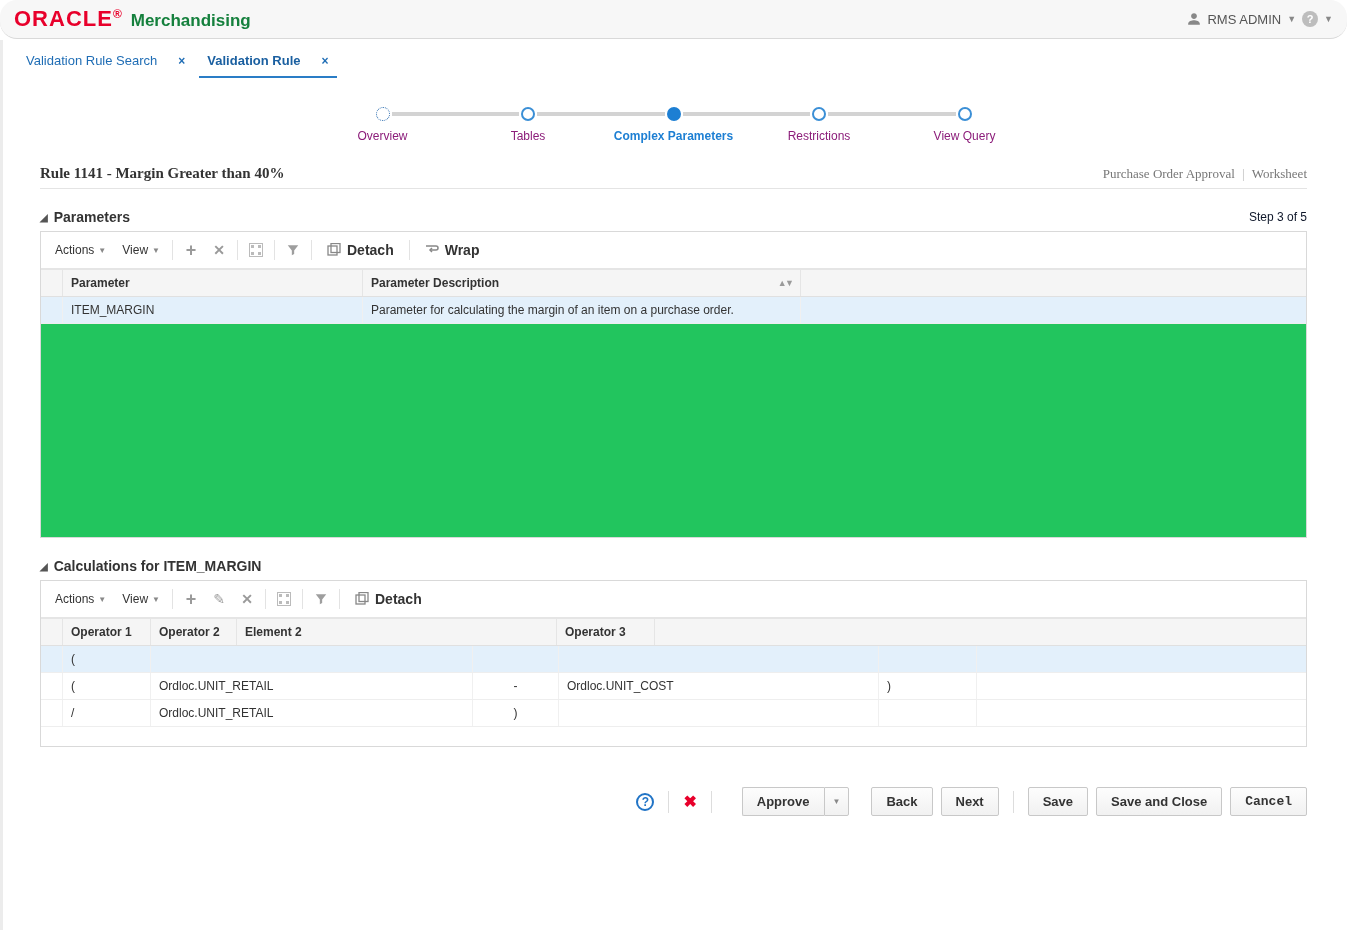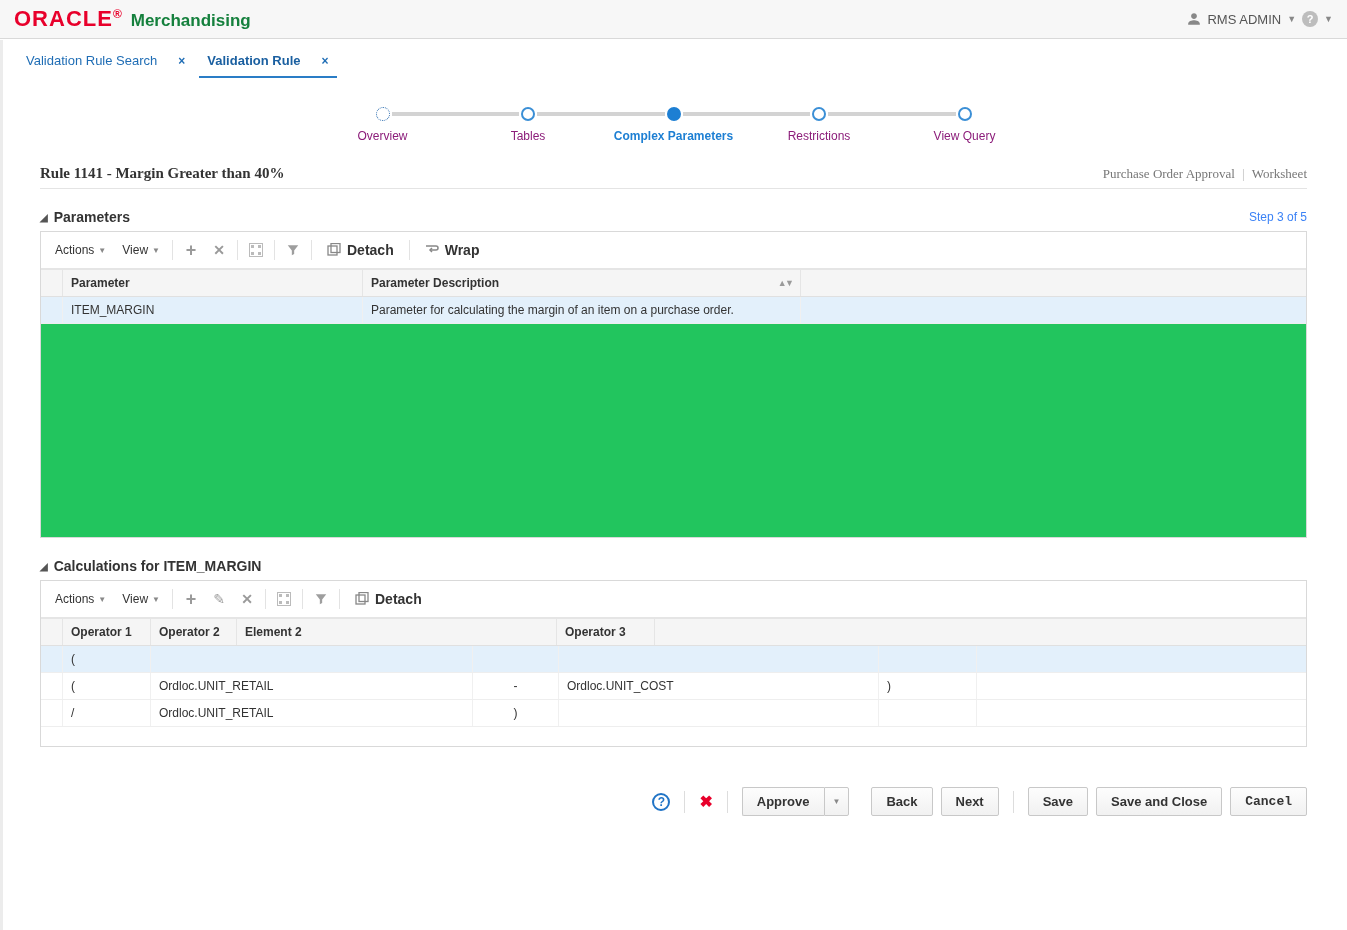--- a/index.html
+++ b/index.html
@@ -1,17 +1,17 @@
 <!DOCTYPE html>
 <html><head>
 <meta charset="utf-8">
 <style>
   * { box-sizing: border-box; }
   html, body { margin:0; padding:0; font-family: Arial, Helvetica, sans-serif; font-size:12px; color:#333; background:#fff;}
-  .topbar { display:flex; align-items:center; justify-content:space-between; padding:6px 14px; border-bottom:1px solid #d9d9d9; background:#f7f7f7;}
+  .topbar { display:flex; align-items:center; justify-content:space-between; padding:6px 14px; border-bottom:1px solid #d9d9d9; background:#f7f7f7;border-radius:17px;}
   .brand { display:flex; align-items:baseline; gap:8px;}
   .oracle-logo { color:#e8002b; font-weight:bold; font-size:22px; letter-spacing:1px; font-family: Arial, sans-serif;}
   .product-name { color:#15803d; font-size:17px; font-weight:700;}
   .user-area { display:flex; align-items:center; gap:6px; color:#555; font-size:13px;}
   .user-area .tri { font-size:9px; color:#888;}
   .help-circle { width:16px; height:16px; border-radius:50%; background:#bdbdbd; color:#fff; font-size:11px; display:inline-flex; align-items:center; justify-content:center; font-weight:bold;}
 
   .tabs-bar { display:flex; gap:18px; padding:10px 24px 0 24px; border-bottom:1px solid #fff;}
   .page-tab { display:flex; align-items:center; gap:21px; padding:4px 2px 10px 2px; color:#1f6db5; font-size:13px; position:relative;}
   .page-tab.active { font-weight:bold; color:#1a5fa0;}
@@ -31,21 +31,21 @@
 
   .rule-header { display:flex; justify-content:space-between; align-items:baseline; margin:16px 40px 2px 40px; border-bottom:1px solid #e4e4e4; padding-bottom:6px;font-family:Liberation Serif, serif;}
   .rule-header .title { font-size:15px; font-weight:bold;}
   .rule-header .meta { color:#777; font-size:13px;}
   .rule-header .meta .sep { color:#bbb; margin:0 4px;}
 
   .section { margin:18px 40px 0 40px;}
   .sec-head { display:flex; justify-content:space-between; align-items:center; padding:2px 0 6px 0;}
   .sec-title { font-size:14px; font-weight:bold; display:flex; align-items:center; gap:6px;}
   .sec-title .arrow { font-size:10px; color:#555;}
-  .step-indicator { color:#3b82f6; font-size:12px;}
+  .step-indicator { color:#0f172a; font-size:12px;}
 
   .panel { border:1px solid #d9d9d9;}
   .toolbar { display:flex; align-items:center; gap:0; padding:6px 6px; background:#fff; border-bottom:1px solid #e5e5e5;}
   .toolbar .menu-txt { display:flex; align-items:center; gap:4px; padding:2px 8px; color:#333; font-size:12px;}
   .tri-sm { font-size:8px; color:#888;}
   .toolbar .ico-btn { width:28px; height:22px; display:flex; align-items:center; justify-content:center; color:#9a9a9a;}
   .toolbar .vdiv { width:1px; height:20px; background:#e3e3e3; margin:0 4px;}
   .toolbar .chip-btn { display:flex; align-items:center; gap:6px; padding:3px 10px; border:1px solid transparent; font-size:14px; color:#333;}
   .toolbar .chip-btn strong{font-weight:bold;}
 
@@ -68,21 +68,21 @@
 
   .params-body { min-height:240px; background:#22c55e;}
   .calc-body { min-height:100px; background:#fff;}
 
   .footer { position:relative; margin:30px 40px 0 40px; padding:10px 0 0 0; display:flex; justify-content:flex-end; align-items:center; gap:8px;}
   .footer .icon-help { width:18px; height:18px; border:2px solid #2174c6; border-radius:50%; color:#2174c6; display:flex; align-items:center; justify-content:center; font-weight:bold; font-size:12px;}
   .footer .fdiv { width:1px; height:22px; background:#ddd; margin:0 6px;}
   .footer .red-x { color:#e8002b; font-size:16px; font-weight:bold;}
   .btn { border:1px solid #c8c8c8; background:linear-gradient(#fdfdfd,#f1f1f1); padding:6px 14px; font-size:13px; color:#333; border-radius:2px; cursor:pointer;}
   .btn-split { display:flex;}
-  .btn-split .main{border-right:none; border-radius:2px 0 0 2px;}
+  .btn-split .main{border-right:none; border-radius:2px 0 0 2px;margin-left:16px;}
   .btn-split .drop{border-radius:0 2px 2px 0; padding:6px 8px; display:flex; align-items:center;}
   .sm-gap { width:6px;}
 
   .left-rail { position:absolute; left:0; top:40px; bottom:0; width:3px; background:#ececec;}
 
   
   .p-col-handle{width:22px; border-right:1px solid #e5e5e5;}
   .p-col-name{width:300px;}
   .p-col-desc{flex:1; max-width:438px; display:flex; justify-content:space-between; align-items:center;}
 

